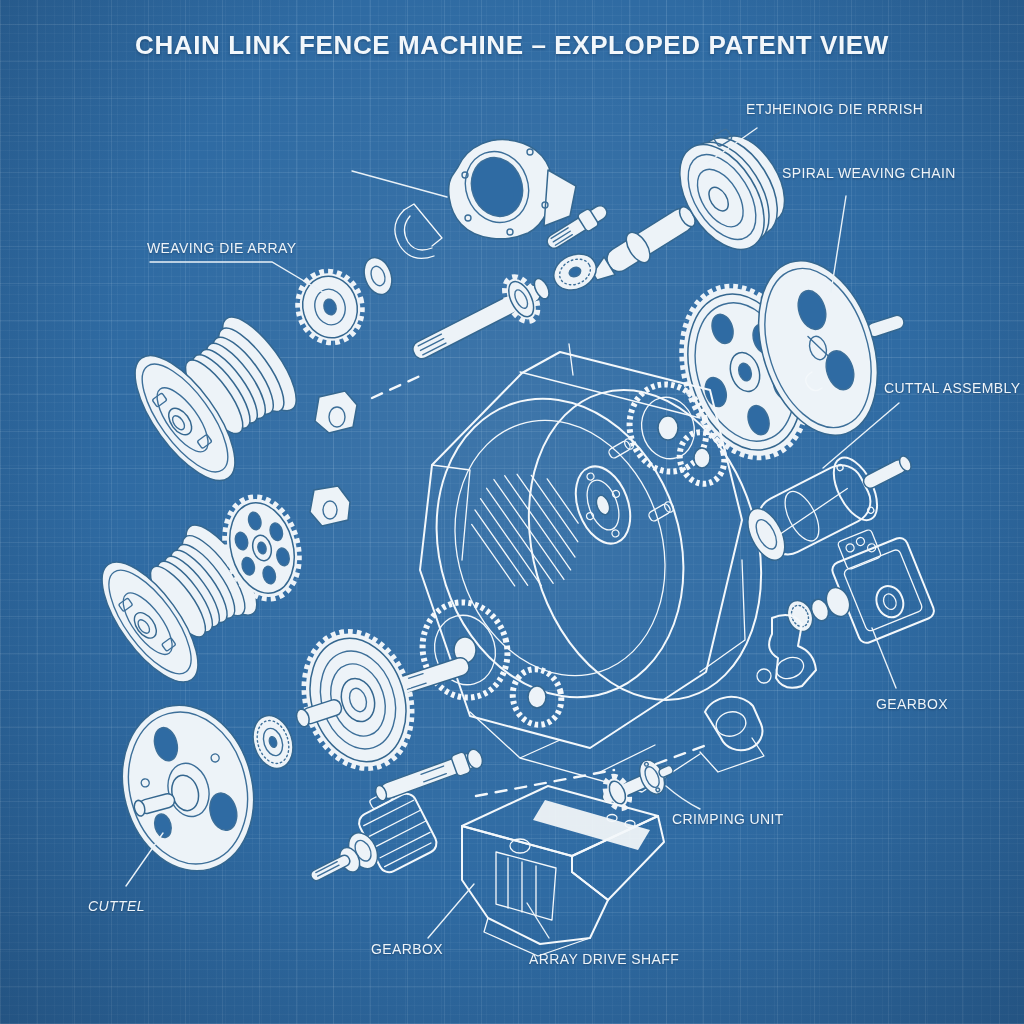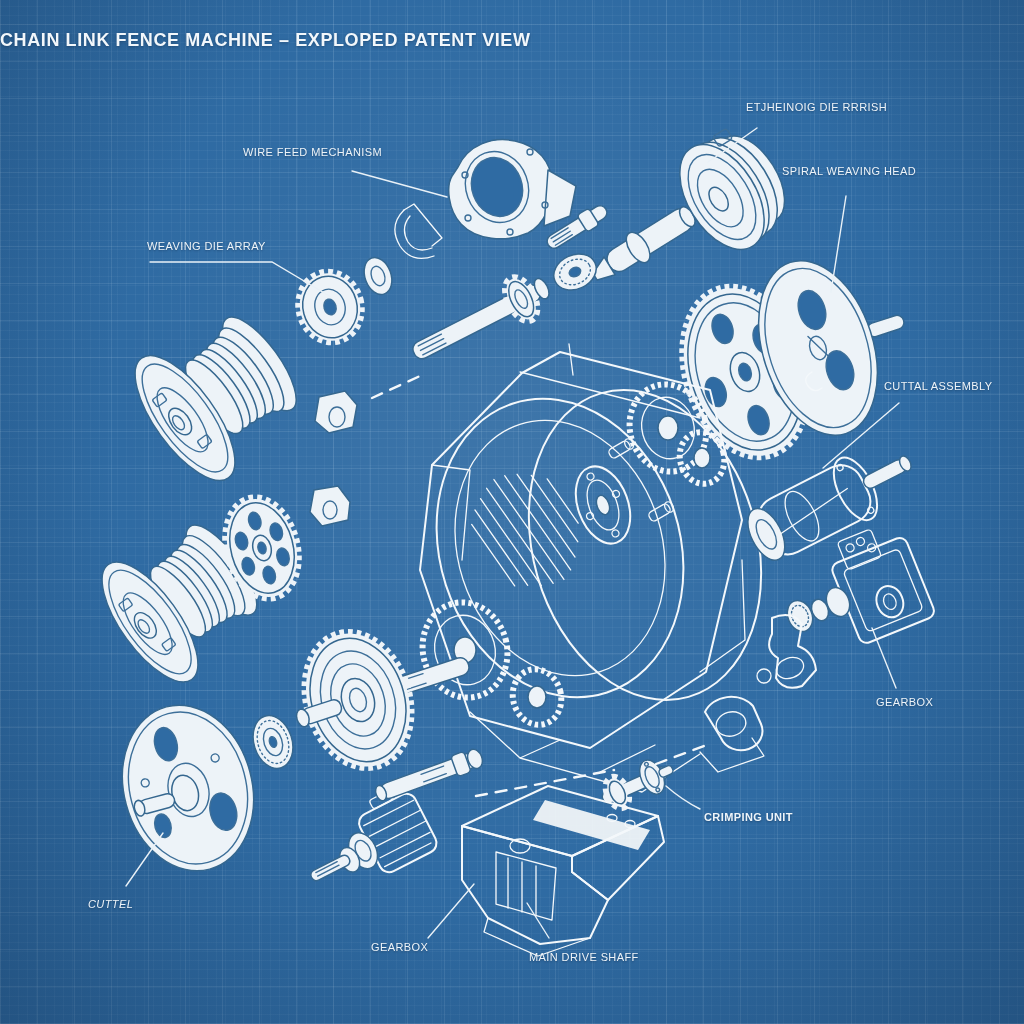--- a/index.html
+++ b/index.html
@@ -12,34 +12,34 @@
       radial-gradient(ellipse at 50% 42%, rgba(255,255,255,0.07) 0%, rgba(0,0,0,0) 55%, rgba(6,22,44,0.28) 100%),
       repeating-linear-gradient(0deg, rgba(190,216,236,0.13) 0 1px, transparent 1px 37px),
       repeating-linear-gradient(90deg, rgba(190,216,236,0.13) 0 1px, transparent 1px 37px),
       repeating-linear-gradient(0deg, rgba(190,216,236,0.05) 0 1px, transparent 1px 9px),
       repeating-linear-gradient(90deg, rgba(190,216,236,0.05) 0 1px, transparent 1px 9px),
       #2f6ba3;
   }
   #drawing{position:absolute;left:0;top:0;}
   .title{
     position:absolute;top:30px;left:0;width:100%;
-    color:#f2f7fb;font-size:18px;font-weight:600;
+    text-align:center;color:#f2f7fb;font-size:26px;font-weight:600;
     letter-spacing:0.6px;text-shadow:0 1px 3px rgba(4,24,48,0.35);
   }
   .lbl{
-    position:absolute;white-space:nowrap;color:#eef4f9;font-size:11px;
+    position:absolute;white-space:nowrap;color:#eef4f9;font-size:14px;
     font-weight:500;letter-spacing:0.4px;text-shadow:0 1px 2px rgba(4,24,48,0.35);
   }
   #lbl-wire{left:243px;top:146px;}
   #lbl-die{left:746px;top:101px;}
   #lbl-spiral{left:782px;top:165px;}
   #lbl-forming{left:147px;top:240px;}
   #lbl-cuttal{left:884px;top:380px;}
   #lbl-gearbox-r{left:876px;top:696px;}
-  #lbl-crimping{left:704px;top:811px;font-weight:bold;}
+  #lbl-crimping{left:672px;top:811px;}
   #lbl-cuttel{left:88px;top:898px;font-style:italic;}
   #lbl-gearbox-b{left:371px;top:941px;}
   #lbl-main{left:529px;top:951px;}
 
   
   .w   {fill:none;stroke:#f4f8fb;stroke-width:2;stroke-linejoin:round;stroke-linecap:round;}
   .w2  {fill:none;stroke:#f4f8fb;stroke-width:1.3;stroke-linejoin:round;stroke-linecap:round;}
   .wf  {fill:#edf3f8;stroke:#35678f;stroke-width:1.5;stroke-linejoin:round;}
   .bd  {fill:none;stroke:#3d6f99;stroke-width:1.4;stroke-linejoin:round;stroke-linecap:round;}
   .hole{fill:#2f6ba3;stroke:#3d6f99;stroke-width:1.4;}
@@ -367,23 +367,22 @@
       <path class="lead" d="M896,688 L872,628"></path>
       <path class="lead" d="M700,809 Q682,800 666,786"></path>
       <path class="lead" d="M163,833 L126,886"></path>
       <path class="lead" d="M474,884 L428,938"></path>
       <path class="lead" d="M527,903 L549,938"></path>
     </g>
   </svg>
 
   <div class="title">CHAIN LINK FENCE MACHINE – EXPLOPED PATENT VIEW</div>
 
-  <div class="lbl" id="lbl-wire">WIRE FEED MECHANISM</div>
   <div class="lbl" id="lbl-die">ETJHEINOIG DIE RRRISH</div>
-  <div class="lbl" id="lbl-spiral">SPIRAL WEAVING HEAD</div>
+  <div class="lbl" id="lbl-spiral">SPIRAL WEAVING CHAIN</div>
   <div class="lbl" id="lbl-forming">WEAVING DIE ARRAY</div>
   <div class="lbl" id="lbl-cuttal">CUTTAL ASSEMBLY</div>
   <div class="lbl" id="lbl-gearbox-r">GEARBOX</div>
   <div class="lbl" id="lbl-crimping">CRIMPING UNIT</div>
   <div class="lbl" id="lbl-cuttel">CUTTEL</div>
   <div class="lbl" id="lbl-gearbox-b">GEARBOX</div>
-  <div class="lbl" id="lbl-main">MAIN DRIVE SHAFF</div>
+  <div class="lbl" id="lbl-main">ARRAY DRIVE SHAFF</div>
 </div>
 
 </body></html>

